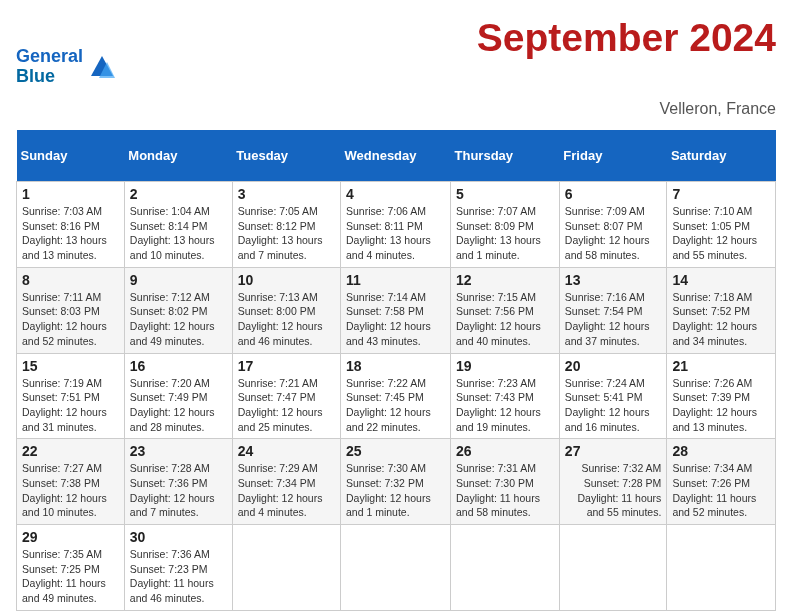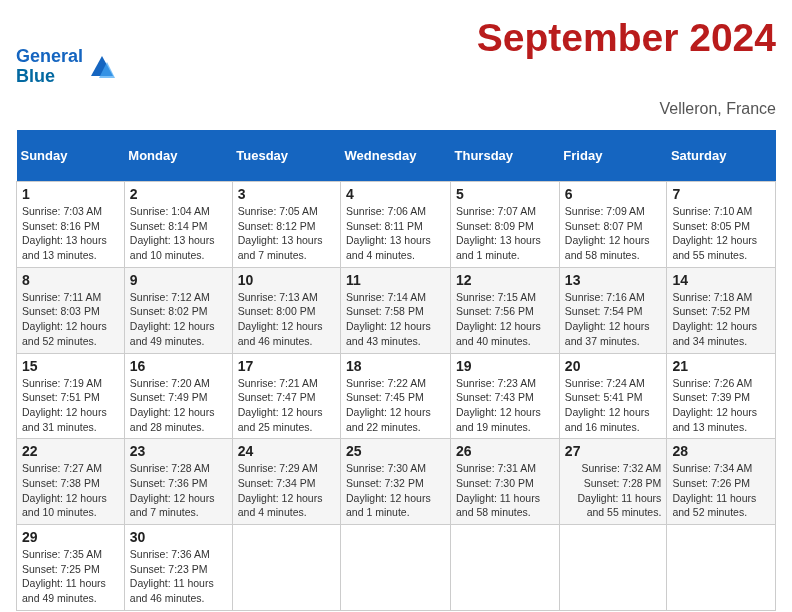--- a/index.html
+++ b/index.html
@@ -152,21 +152,21 @@
         <td>
           <span class="day-num">6</span>
           <div class="day-info" style="white-space: pre-line;">Sunrise: 7:09 AM
 Sunset: 8:07 PM
 Daylight: 12 hours
 and 58 minutes.</div>
         </td>
         <td>
           <span class="day-num">7</span>
           <div class="day-info" style="white-space: pre-line;">Sunrise: 7:10 AM
-Sunset: 8:05 PM
+Sunset: 1:05 PM
 Daylight: 12 hours
 and 55 minutes.</div>
         </td>
       </tr>
       <tr>
         <td>
           <span class="day-num">8</span>
           <div class="day-info" style="white-space: pre-line;">Sunrise: 7:11 AM
 Sunset: 8:03 PM
 Daylight: 12 hours

